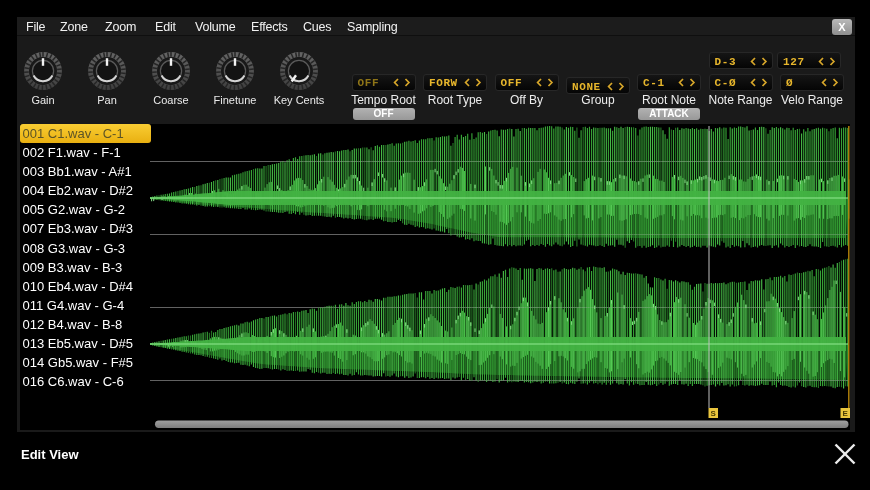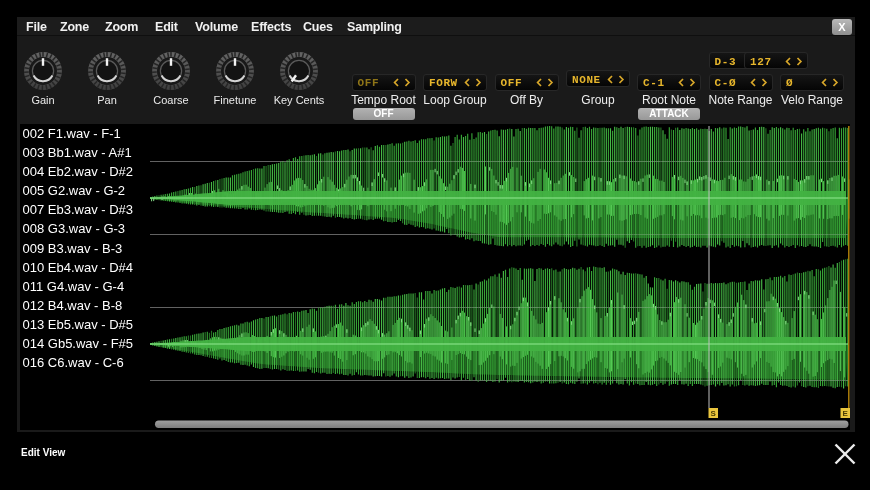--- a/index.html
+++ b/index.html
@@ -1,21 +1,21 @@
 <!DOCTYPE html>
 <html><head><meta charset="utf-8">
 <style>
 * { margin:0; padding:0; box-sizing:border-box; }
 html,body { width:870px; height:490px; background:#000; overflow:hidden;
   font-family:"Liberation Sans", sans-serif; -webkit-font-smoothing:antialiased; }
 #panel { position:absolute; left:17px; top:17px; width:838px; height:415px;
   background:#1a1a1a; }
 #menubar { position:absolute; left:0; top:0; width:838px; height:19px;
   background:#1c1c1c; border-bottom:1px solid #0f0f0f; }
-.mi { position:absolute; top:3px; font-size:12.5px; font-weight:bold; color:#f1f1f1; letter-spacing:-0.2px; }
+.mi { position:absolute; top:3px; font-size:12.5px; font-weight:normal; color:#f1f1f1; letter-spacing:-0.2px; }
 #xbtn { position:absolute; left:815px; top:1.5px; width:20px; height:16.5px;
   background:linear-gradient(#b9b9b9,#8f8f8f); border-radius:3px; color:#fff;
   font-size:11px; font-weight:bold; text-align:center; line-height:16px; }
 .knob { position:absolute; top:35px; }
 .klabel { position:absolute; top:77px; width:0; font-size:11px; color:#eaeaea;
   white-space:nowrap; display:flex; justify-content:center; }
 .klabel span, .clabel, .dd { }
 .clabel { position:absolute; font-size:12px; color:#ededed; text-align:center; }
 .dd { position:absolute; width:64px; height:17px; border-radius:3px;
   background:linear-gradient(#151515,#050505); border:1px solid #272727; }
@@ -25,21 +25,21 @@
 .gbtn { position:absolute; width:62px; height:12.5px; border-radius:3px;
   background:linear-gradient(#b2b2b2,#989898); color:#fff; font-size:10px;
   font-weight:bold; text-align:center; line-height:12.5px; }
 #black { position:absolute; left:3px; top:107px; width:829.5px; height:306px; background:#000; }
 #list { position:absolute; left:0; top:0; width:130px; height:306px; }
 .row { height:19.1px; font-size:13px; color:#fff; padding-left:2.5px; line-height:19.1px;
   white-space:nowrap; }
 .row.sel { background:linear-gradient(#f9cd33,#e9b011); color:#5c5426; border-radius:3px;
   width:130.5px; }
 .wave { position:absolute; left:130px; top:0; }
-#editview { position:absolute; left:21px; top:447px; font-size:10px; font-weight:bold; color:#fff; }
+#editview { position:absolute; left:21px; top:447px; font-size:13px; font-weight:bold; color:#fff; }
 #closex { position:absolute; left:833px; top:442px; }
 </style></head>
 <body>
 <div id="panel">
   <div id="menubar">
       <span class="mi" style="left:9px">File</span>
       <span class="mi" style="left:43px">Zone</span>
       <span class="mi" style="left:88px">Zoom</span>
       <span class="mi" style="left:138px">Edit</span>
       <span class="mi" style="left:178px">Volume</span>
@@ -240,30 +240,30 @@
     </div>
     <div class="clabel" style="left:319.5px;top:75.5px;width:94px">Tempo Root</div>
     <div class="gbtn" style="left:335.5px;top:90.5px">OFF</div>
     <div class="dd" style="left:406.0px;top:56.5px">
       <span class="lcd" style="color:#e7b62c">FORW</span>
       <svg class="arrsvg" width="20" height="15" viewBox="0 0 20 15">
         <path d="M6 4 L2.6 7.5 L6 11" fill="none" stroke="#d8a72a" stroke-width="1.7"></path>
         <path d="M13.5 4 L16.9 7.5 L13.5 11" fill="none" stroke="#d8a72a" stroke-width="1.7"></path>
       </svg>
     </div>
-    <div class="clabel" style="left:391.0px;top:75.5px;width:94px">Loop Group</div>
+    <div class="clabel" style="left:391.0px;top:75.5px;width:94px">Root Type</div>
     <div class="dd" style="left:477.5px;top:56.5px">
       <span class="lcd" style="color:#e7b62c">OFF</span>
       <svg class="arrsvg" width="20" height="15" viewBox="0 0 20 15">
         <path d="M6 4 L2.6 7.5 L6 11" fill="none" stroke="#d8a72a" stroke-width="1.7"></path>
         <path d="M13.5 4 L16.9 7.5 L13.5 11" fill="none" stroke="#d8a72a" stroke-width="1.7"></path>
       </svg>
     </div>
     <div class="clabel" style="left:462.5px;top:75.5px;width:94px">Off By</div>
-    <div class="dd" style="left:549.0px;top:53px">
+    <div class="dd" style="left:549.0px;top:60px">
       <span class="lcd" style="color:#e7b62c">NONE</span>
       <svg class="arrsvg" width="20" height="15" viewBox="0 0 20 15">
         <path d="M6 4 L2.6 7.5 L6 11" fill="none" stroke="#d8a72a" stroke-width="1.7"></path>
         <path d="M13.5 4 L16.9 7.5 L13.5 11" fill="none" stroke="#d8a72a" stroke-width="1.7"></path>
       </svg>
     </div>
     <div class="clabel" style="left:534.0px;top:75.5px;width:94px">Group</div>
     <div class="dd" style="left:620.0px;top:56.5px">
       <span class="lcd" style="color:#e7b62c">C-1</span>
       <svg class="arrsvg" width="20" height="15" viewBox="0 0 20 15">
@@ -281,37 +281,38 @@
       </svg>
     </div>
     <div class="dd" style="left:691.5px;top:56.5px">
       <span class="lcd" style="color:#e7b62c">C-Ø</span>
       <svg class="arrsvg" width="20" height="15" viewBox="0 0 20 15">
         <path d="M6 4 L2.6 7.5 L6 11" fill="none" stroke="#d8a72a" stroke-width="1.7"></path>
         <path d="M13.5 4 L16.9 7.5 L13.5 11" fill="none" stroke="#d8a72a" stroke-width="1.7"></path>
       </svg>
     </div>
     <div class="clabel" style="left:676.5px;top:75.5px;width:94px">Note Range</div>
-    <div class="dd" style="left:727px;top:35px">
+    <div class="dd" style="left:760px;top:35px">
       <span class="lcd" style="color:#e7b62c">127</span>
       <svg class="arrsvg" width="20" height="15" viewBox="0 0 20 15">
         <path d="M6 4 L2.6 7.5 L6 11" fill="none" stroke="#d8a72a" stroke-width="1.7"></path>
         <path d="M13.5 4 L16.9 7.5 L13.5 11" fill="none" stroke="#d8a72a" stroke-width="1.7"></path>
       </svg>
     </div>
     <div class="dd" style="left:763.0px;top:56.5px">
       <span class="lcd" style="color:#e7b62c">Ø</span>
       <svg class="arrsvg" width="20" height="15" viewBox="0 0 20 15">
         <path d="M6 4 L2.6 7.5 L6 11" fill="none" stroke="#d8a72a" stroke-width="1.7"></path>
         <path d="M13.5 4 L16.9 7.5 L13.5 11" fill="none" stroke="#d8a72a" stroke-width="1.7"></path>
       </svg>
     </div>
     <div class="clabel" style="left:748.0px;top:75.5px;width:94px">Velo Range</div>
   <div id="black">
     <div id="list">
+        <div class="row sel">001 C1.wav - C-1</div>
         <div class="row">002 F1.wav - F-1</div>
         <div class="row">003 Bb1.wav - A#1</div>
         <div class="row">004 Eb2.wav - D#2</div>
         <div class="row">005 G2.wav - G-2</div>
         <div class="row">007 Eb3.wav - D#3</div>
         <div class="row">008 G3.wav - G-3</div>
         <div class="row">009 B3.wav - B-3</div>
         <div class="row">010 Eb4.wav - D#4</div>
         <div class="row">011 G4.wav - G-4</div>
         <div class="row">012 B4.wav - B-8</div>

